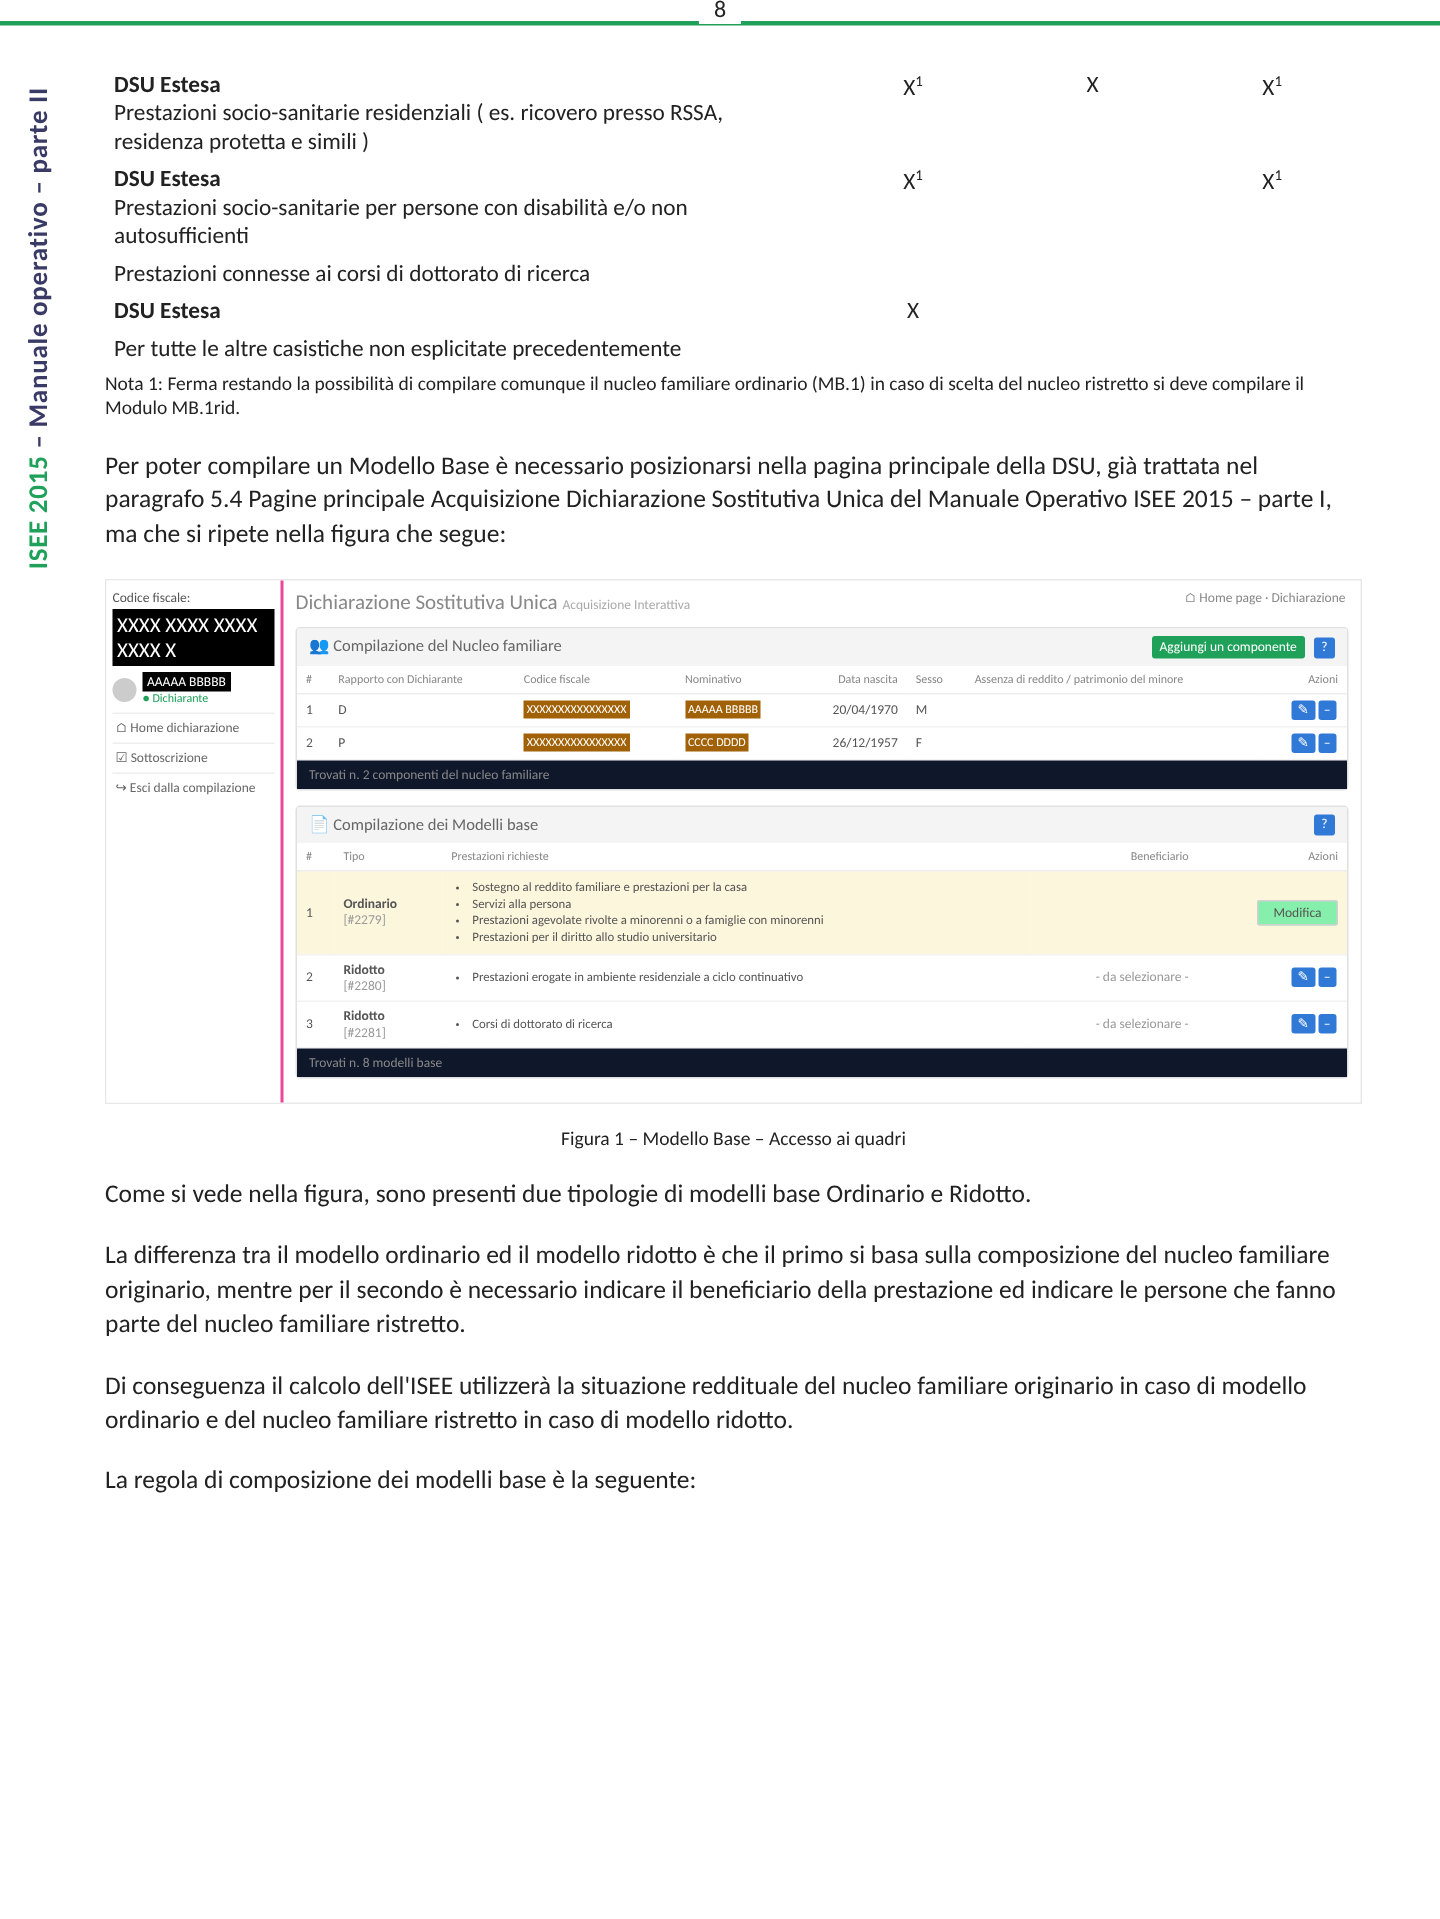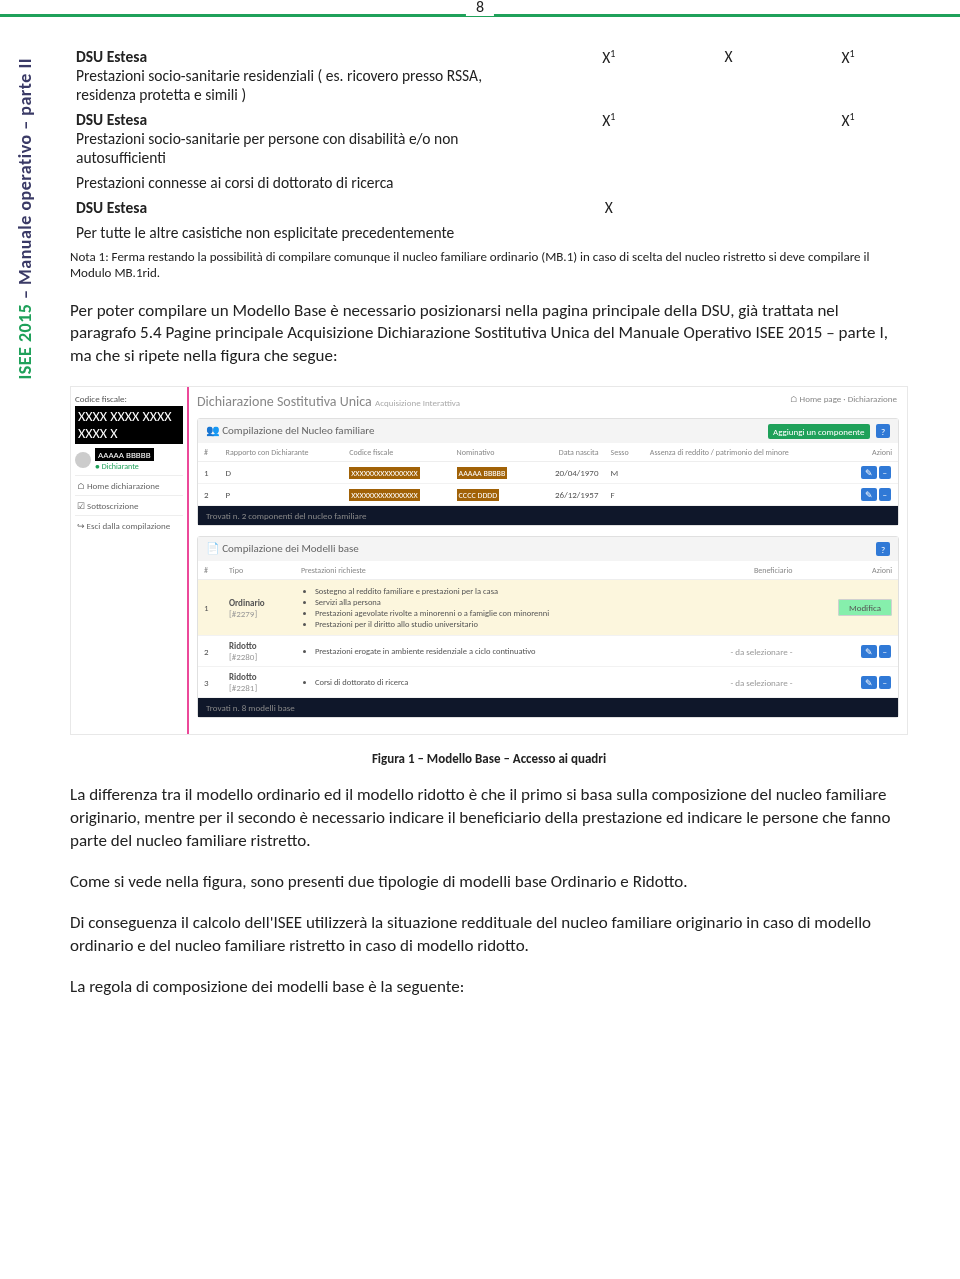--- a/index.html
+++ b/index.html
@@ -38,21 +38,21 @@
 .ptable th{text-align:left;padding:4px 6px;color:#888;font-weight:normal;border-bottom:1px solid #eee;font-size:8px}
 .ptable td{padding:4px 6px;border-bottom:1px solid #f2f2f2;vertical-align:middle}
 .ptable th.rg, .ptable td.rg{text-align:right}
 .blk{background:#a16207;color:#fff;padding:1px 2px;display:inline-block;font-size:8px}
 .abtn{display:inline-block;background:#3079d6;color:#fff;padding:1px 4px;border-radius:2px;font-size:9px;margin:0 1px}
 .pfoot{text-align:left;padding:4px 8px;font-size:9px;color:#888;background:#0f172a}
 .rowhl{background:#fcf6dd}
 ul.prest{margin:2px 0;padding-left:14px}
 ul.prest li{margin:1px 0;font-size:8.5px}
 .modbtn{border:1px solid #d0d0d0;background:#86efac;padding:2px 10px;font-size:9px;border-radius:2px;color:#555}
-.figcap{text-align:center;font-weight:bold;font-size:13px;margin:16px 0 18px 0}
+.figcap{text-align:center;font-weight:normal;font-size:13px;margin:16px 0 18px 0}
 </style>
 </head>
 <body>
 
 <div class="page">
   <div class="topline"></div>
   <div class="pagenum">8</div>
   <div class="sidelabel">
     <span>ISEE 2015</span><span class="dark"> – Manuale operativo – parte II</span>
   </div>
@@ -221,17 +221,17 @@
           </tbody>
             </table>
           <div class="pfoot">Trovati n. 8 modelli base</div>
         </div>
       </div>
     </div>
   </div>
 
   <div class="figcap">Figura 1 – Modello Base – Accesso ai quadri</div>
 
+  <p class="para">Come si vede nella figura, sono presenti due tipologie di modelli base Ordinario e Ridotto.</p>
   <p class="para">La differenza tra il modello ordinario ed il modello ridotto è che il primo si basa sulla composizione del nucleo familiare originario, mentre per il secondo è necessario indicare il beneficiario della prestazione ed indicare le persone che fanno parte del nucleo familiare ristretto.</p>
-  <p class="para">Come si vede nella figura, sono presenti due tipologie di modelli base Ordinario e Ridotto.</p>
   <p class="para">Di conseguenza il calcolo dell'ISEE utilizzerà la situazione reddituale del nucleo familiare originario in caso di modello ordinario e del nucleo familiare ristretto in caso di modello ridotto.</p>
   <p class="para">La regola di composizione dei modelli base è la seguente:</p>
 </div>
 
 </body></html>

